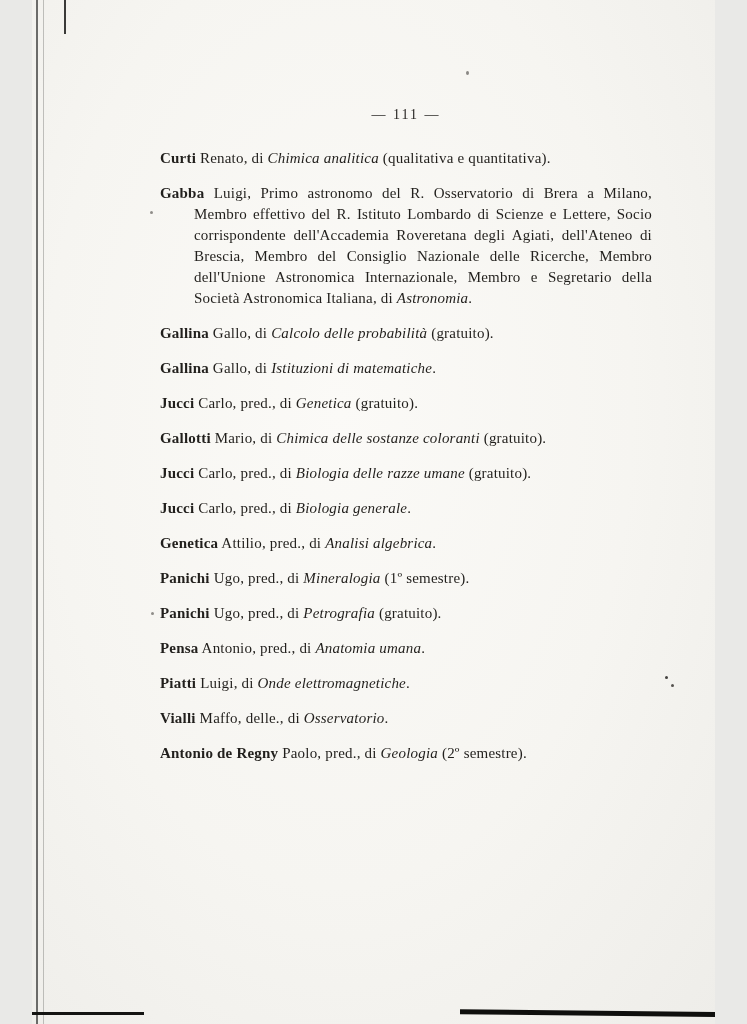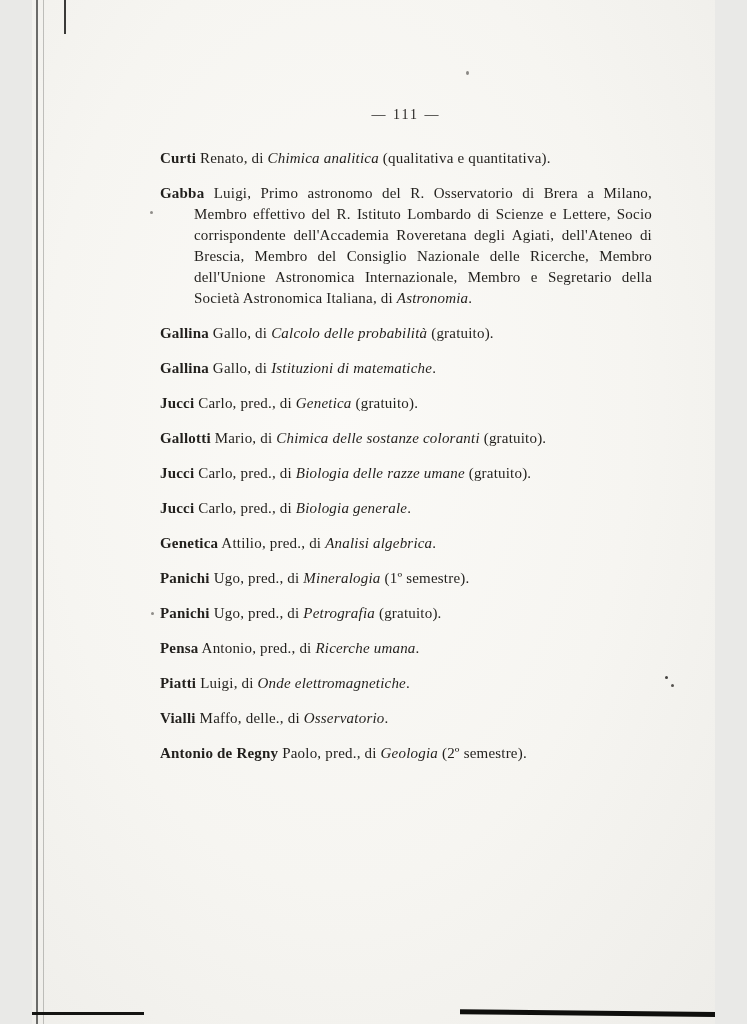--- a/index.html
+++ b/index.html
@@ -97,20 +97,20 @@
         <p class="entry"><span class="seg-bold">Gabba</span><span class="seg-normal"> Luigi, Primo astronomo del R. Osservatorio di Brera a Milano, Membro effettivo del R. Istituto Lombardo di Scienze e Lettere, Socio corrispondente dell'Accademia Roveretana degli Agiati, dell'Ateneo di Brescia, Membro del Consiglio Nazionale delle Ricerche, Membro dell'Unione Astronomica Internazionale, Membro e Segretario della Società Astronomica Italiana, di </span><span class="seg-italic">Astronomia</span><span class="seg-normal">.</span></p>
         <p class="entry"><span class="seg-bold">Gallina</span><span class="seg-normal"> Gallo, di </span><span class="seg-italic">Calcolo delle probabilità</span><span class="seg-normal"> (gratuito).</span></p>
         <p class="entry"><span class="seg-bold">Gallina</span><span class="seg-normal"> Gallo, di </span><span class="seg-italic">Istituzioni di matematiche</span><span class="seg-normal">.</span></p>
         <p class="entry"><span class="seg-bold">Jucci</span><span class="seg-normal"> Carlo, pred., di </span><span class="seg-italic">Genetica</span><span class="seg-normal"> (gratuito).</span></p>
         <p class="entry"><span class="seg-bold">Gallotti</span><span class="seg-normal"> Mario, di </span><span class="seg-italic">Chimica delle sostanze coloranti</span><span class="seg-normal"> (gratuito).</span></p>
         <p class="entry"><span class="seg-bold">Jucci</span><span class="seg-normal"> Carlo, pred., di </span><span class="seg-italic">Biologia delle razze umane</span><span class="seg-normal"> (gratuito).</span></p>
         <p class="entry"><span class="seg-bold">Jucci</span><span class="seg-normal"> Carlo, pred., di </span><span class="seg-italic">Biologia generale</span><span class="seg-normal">.</span></p>
         <p class="entry"><span class="seg-bold">Genetica</span><span class="seg-normal"> Attilio, pred., di </span><span class="seg-italic">Analisi algebrica</span><span class="seg-normal">.</span></p>
         <p class="entry"><span class="seg-bold">Panichi</span><span class="seg-normal"> Ugo, pred., di </span><span class="seg-italic">Mineralogia</span><span class="seg-normal"> (1º semestre).</span></p>
         <p class="entry"><span class="seg-bold">Panichi</span><span class="seg-normal"> Ugo, pred., di </span><span class="seg-italic">Petrografia</span><span class="seg-normal"> (gratuito).</span></p>
-        <p class="entry"><span class="seg-bold">Pensa</span><span class="seg-normal"> Antonio, pred., di </span><span class="seg-italic">Ricerche umana</span><span class="seg-normal">.</span></p>
+        <p class="entry"><span class="seg-bold">Pensa</span><span class="seg-normal"> Antonio, pred., di </span><span class="seg-italic">Anatomia umana</span><span class="seg-normal">.</span></p>
         <p class="entry"><span class="seg-bold">Piatti</span><span class="seg-normal"> Luigi, di </span><span class="seg-italic">Onde elettromagnetiche</span><span class="seg-normal">.</span></p>
         <p class="entry"><span class="seg-bold">Vialli</span><span class="seg-normal"> Maffo, delle., di </span><span class="seg-italic">Osservatorio</span><span class="seg-normal">.</span></p>
         <p class="entry"><span class="seg-bold">Antonio de Regny</span><span class="seg-normal"> Paolo, pred., di </span><span class="seg-italic">Geologia</span><span class="seg-normal"> (2º semestre).</span></p>
       </div>
   </div>
 
 </div>
 
 </body></html>

